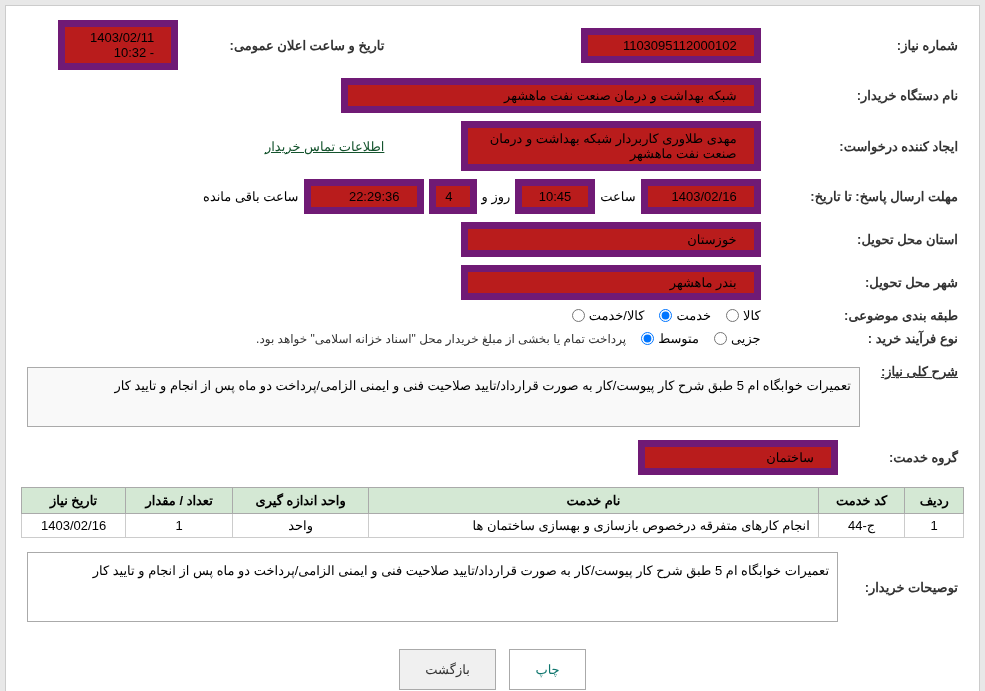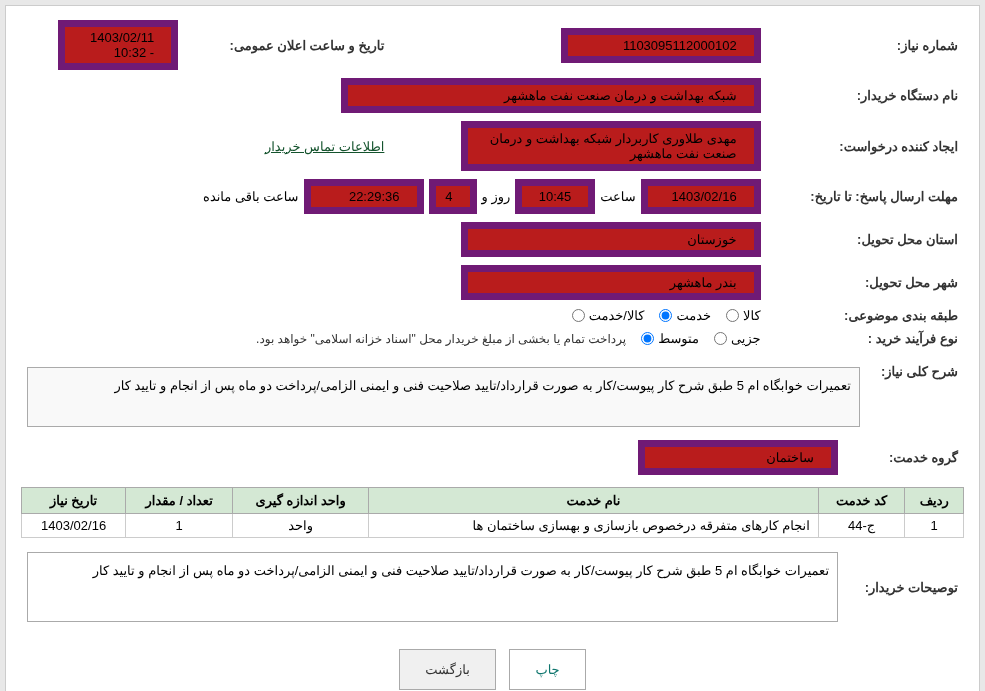--- a/index.html
+++ b/index.html
@@ -48,21 +48,21 @@
       text-align: right;
     }
     .input-box {
       border: 7px solid #701a75;
       background: #b91c1c;
       padding: 3px 17px;
       min-height: 22px;
       display: inline-block;
     }
     .input-medium {
-      width: 200px;
+      width: 180px;
     }
     .input-small {
       width: 120px;
     }
     .input-tiny {
       width: 80px;
     }
     .link-blue {
       color: #14532d;
       text-decoration: underline;
@@ -257,21 +257,21 @@
             <span style="font-size:12px; color:#333;">پرداخت تمام یا بخشی از مبلغ خریدار محل "اسناد خزانه اسلامی" خواهد بود.</span>
           </div>
         </td>
       </tr>
     </tbody>
       </table>
 
     <table class="info-table" style="margin-top:8px;">
       <tbody>
           <tr>
-        <td class="label-cell" style="vertical-align:top; padding-top:6px; white-space:nowrap;">شرح کلی نیاز:</td>
+        <td class="label-cell" style="vertical-align:top; padding-top:6px; white-space:nowrap;text-decoration:underline;">شرح کلی نیاز:</td>
         <td>
           <div class="description-box">تعمیرات خوابگاه ام 5 طبق شرح کار پیوست/کار به صورت قرارداد/تایید صلاحیت فنی و ایمنی الزامی/پرداخت دو ماه پس از انجام و تایید کار</div>
         </td>
       </tr>
     </tbody>
       </table>
 
 
     <table class="info-table">
       <tbody>

